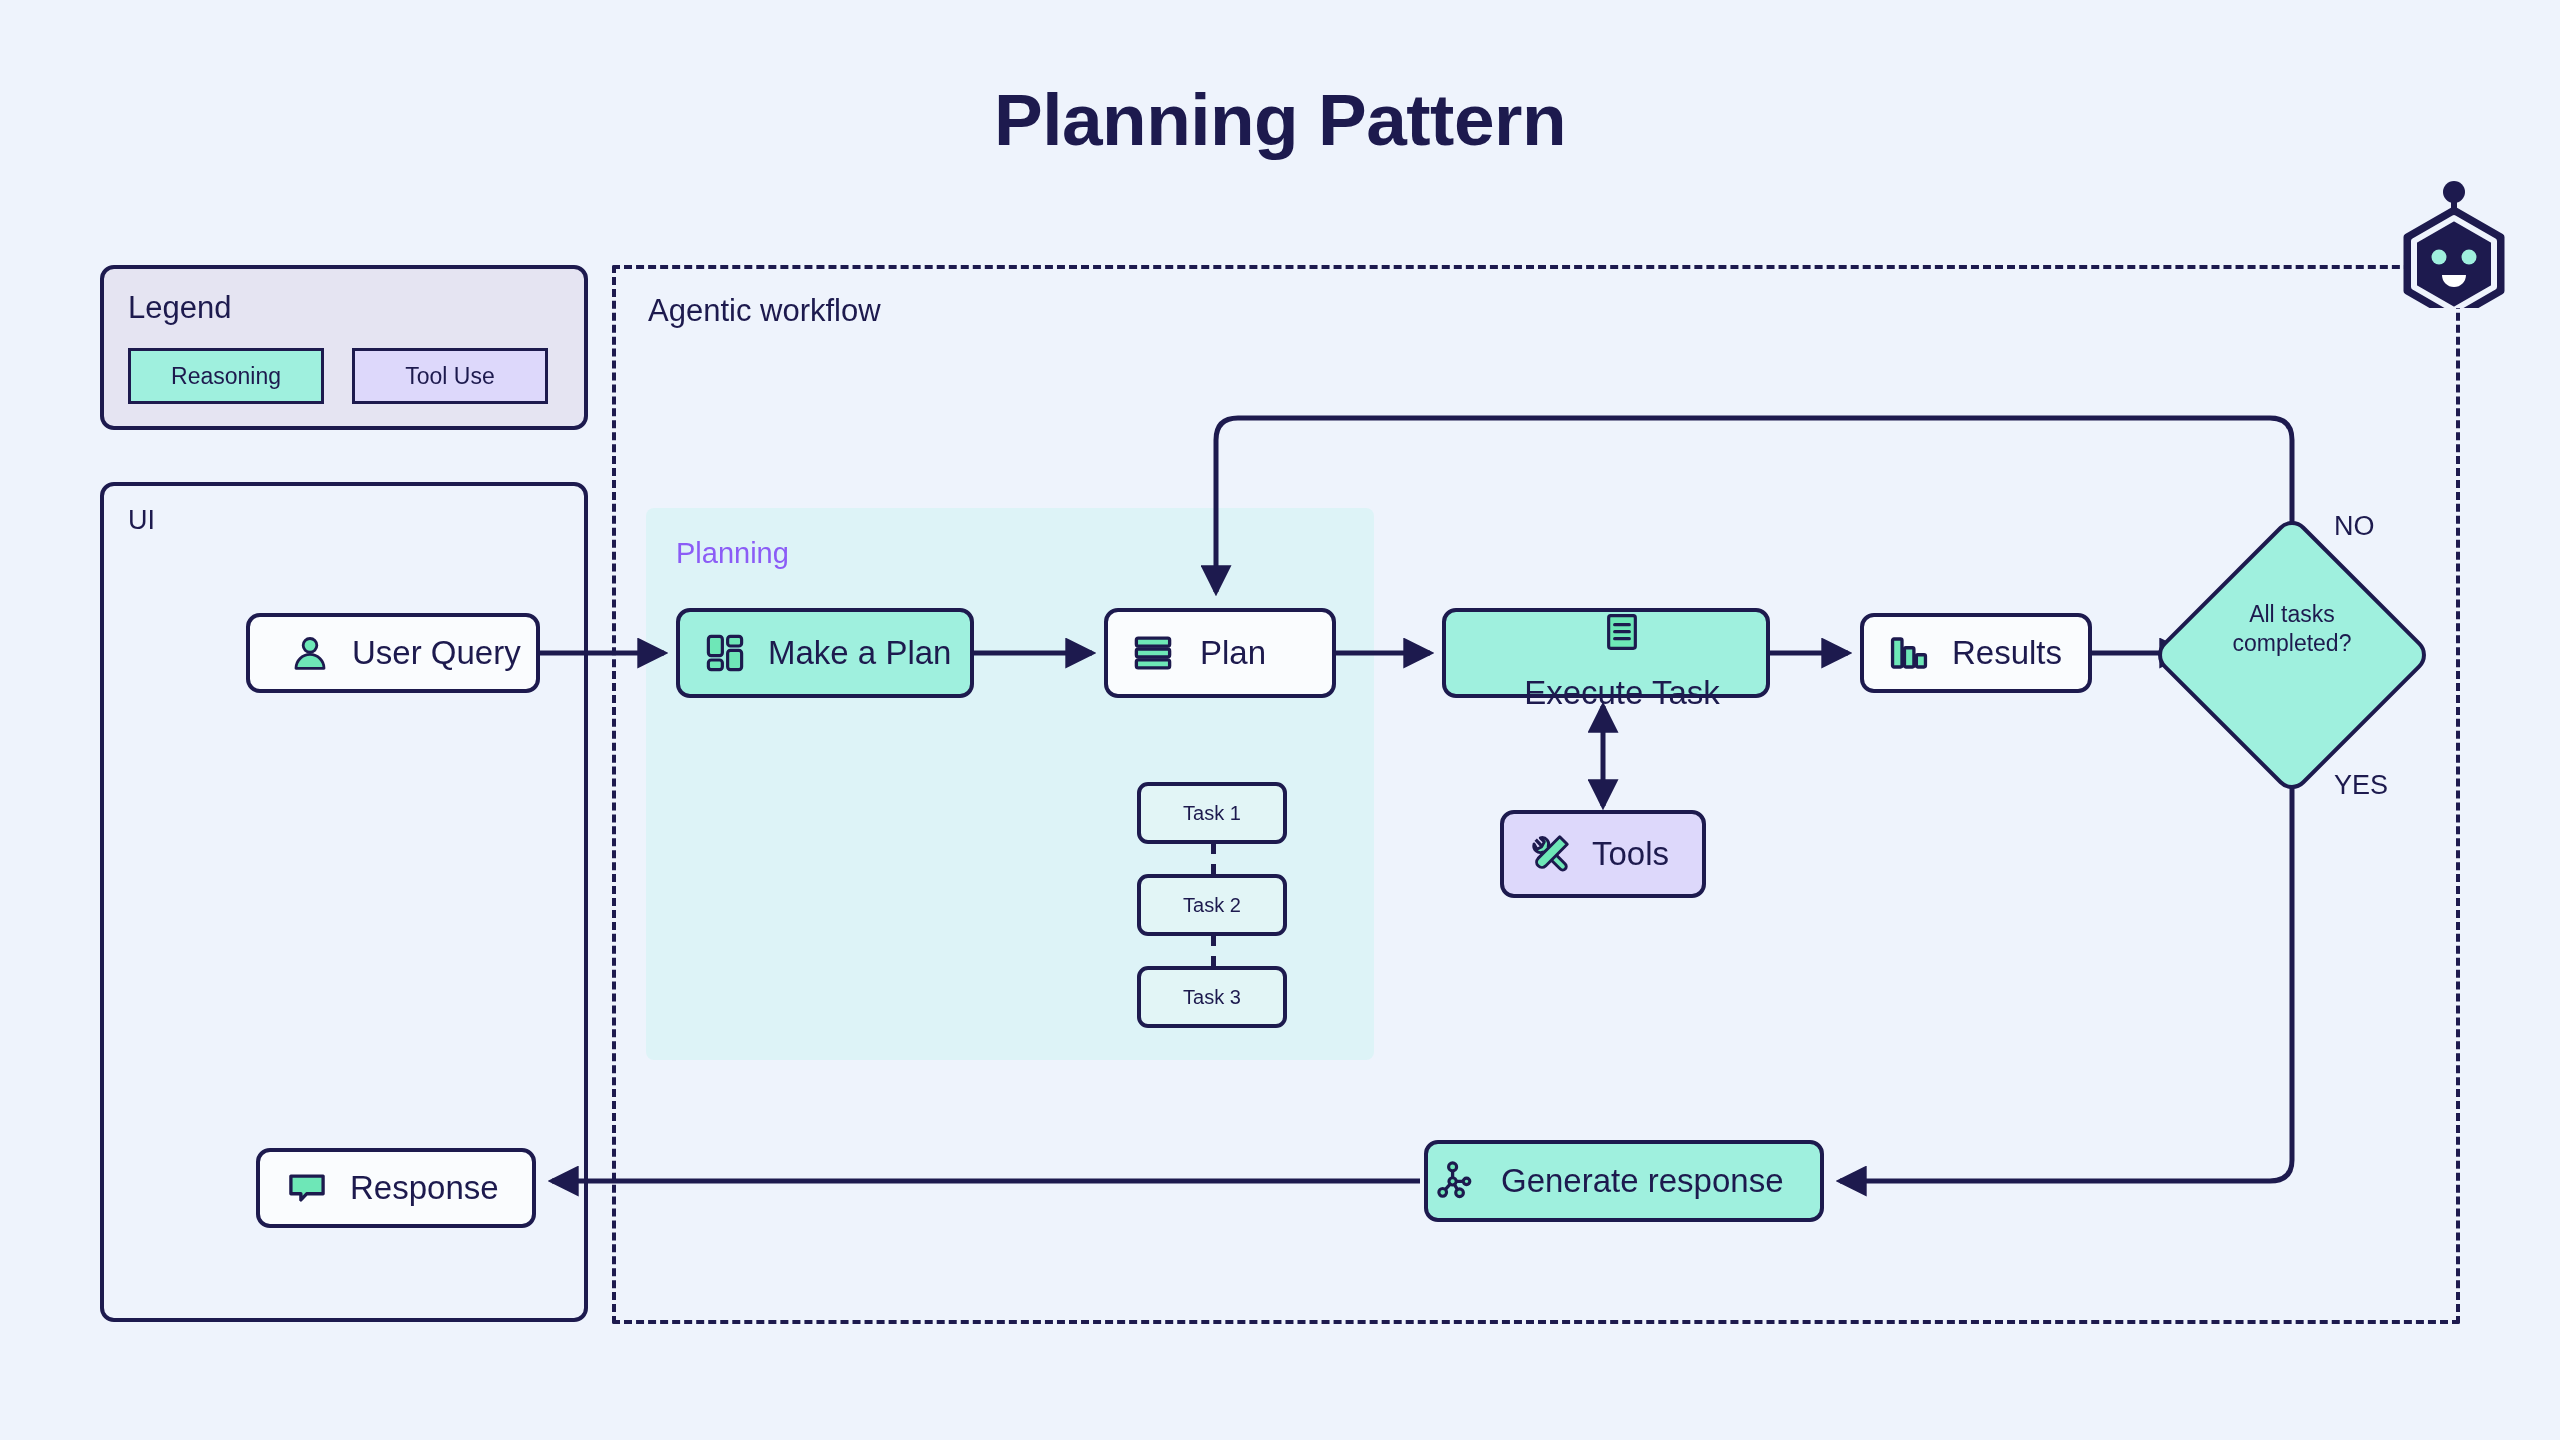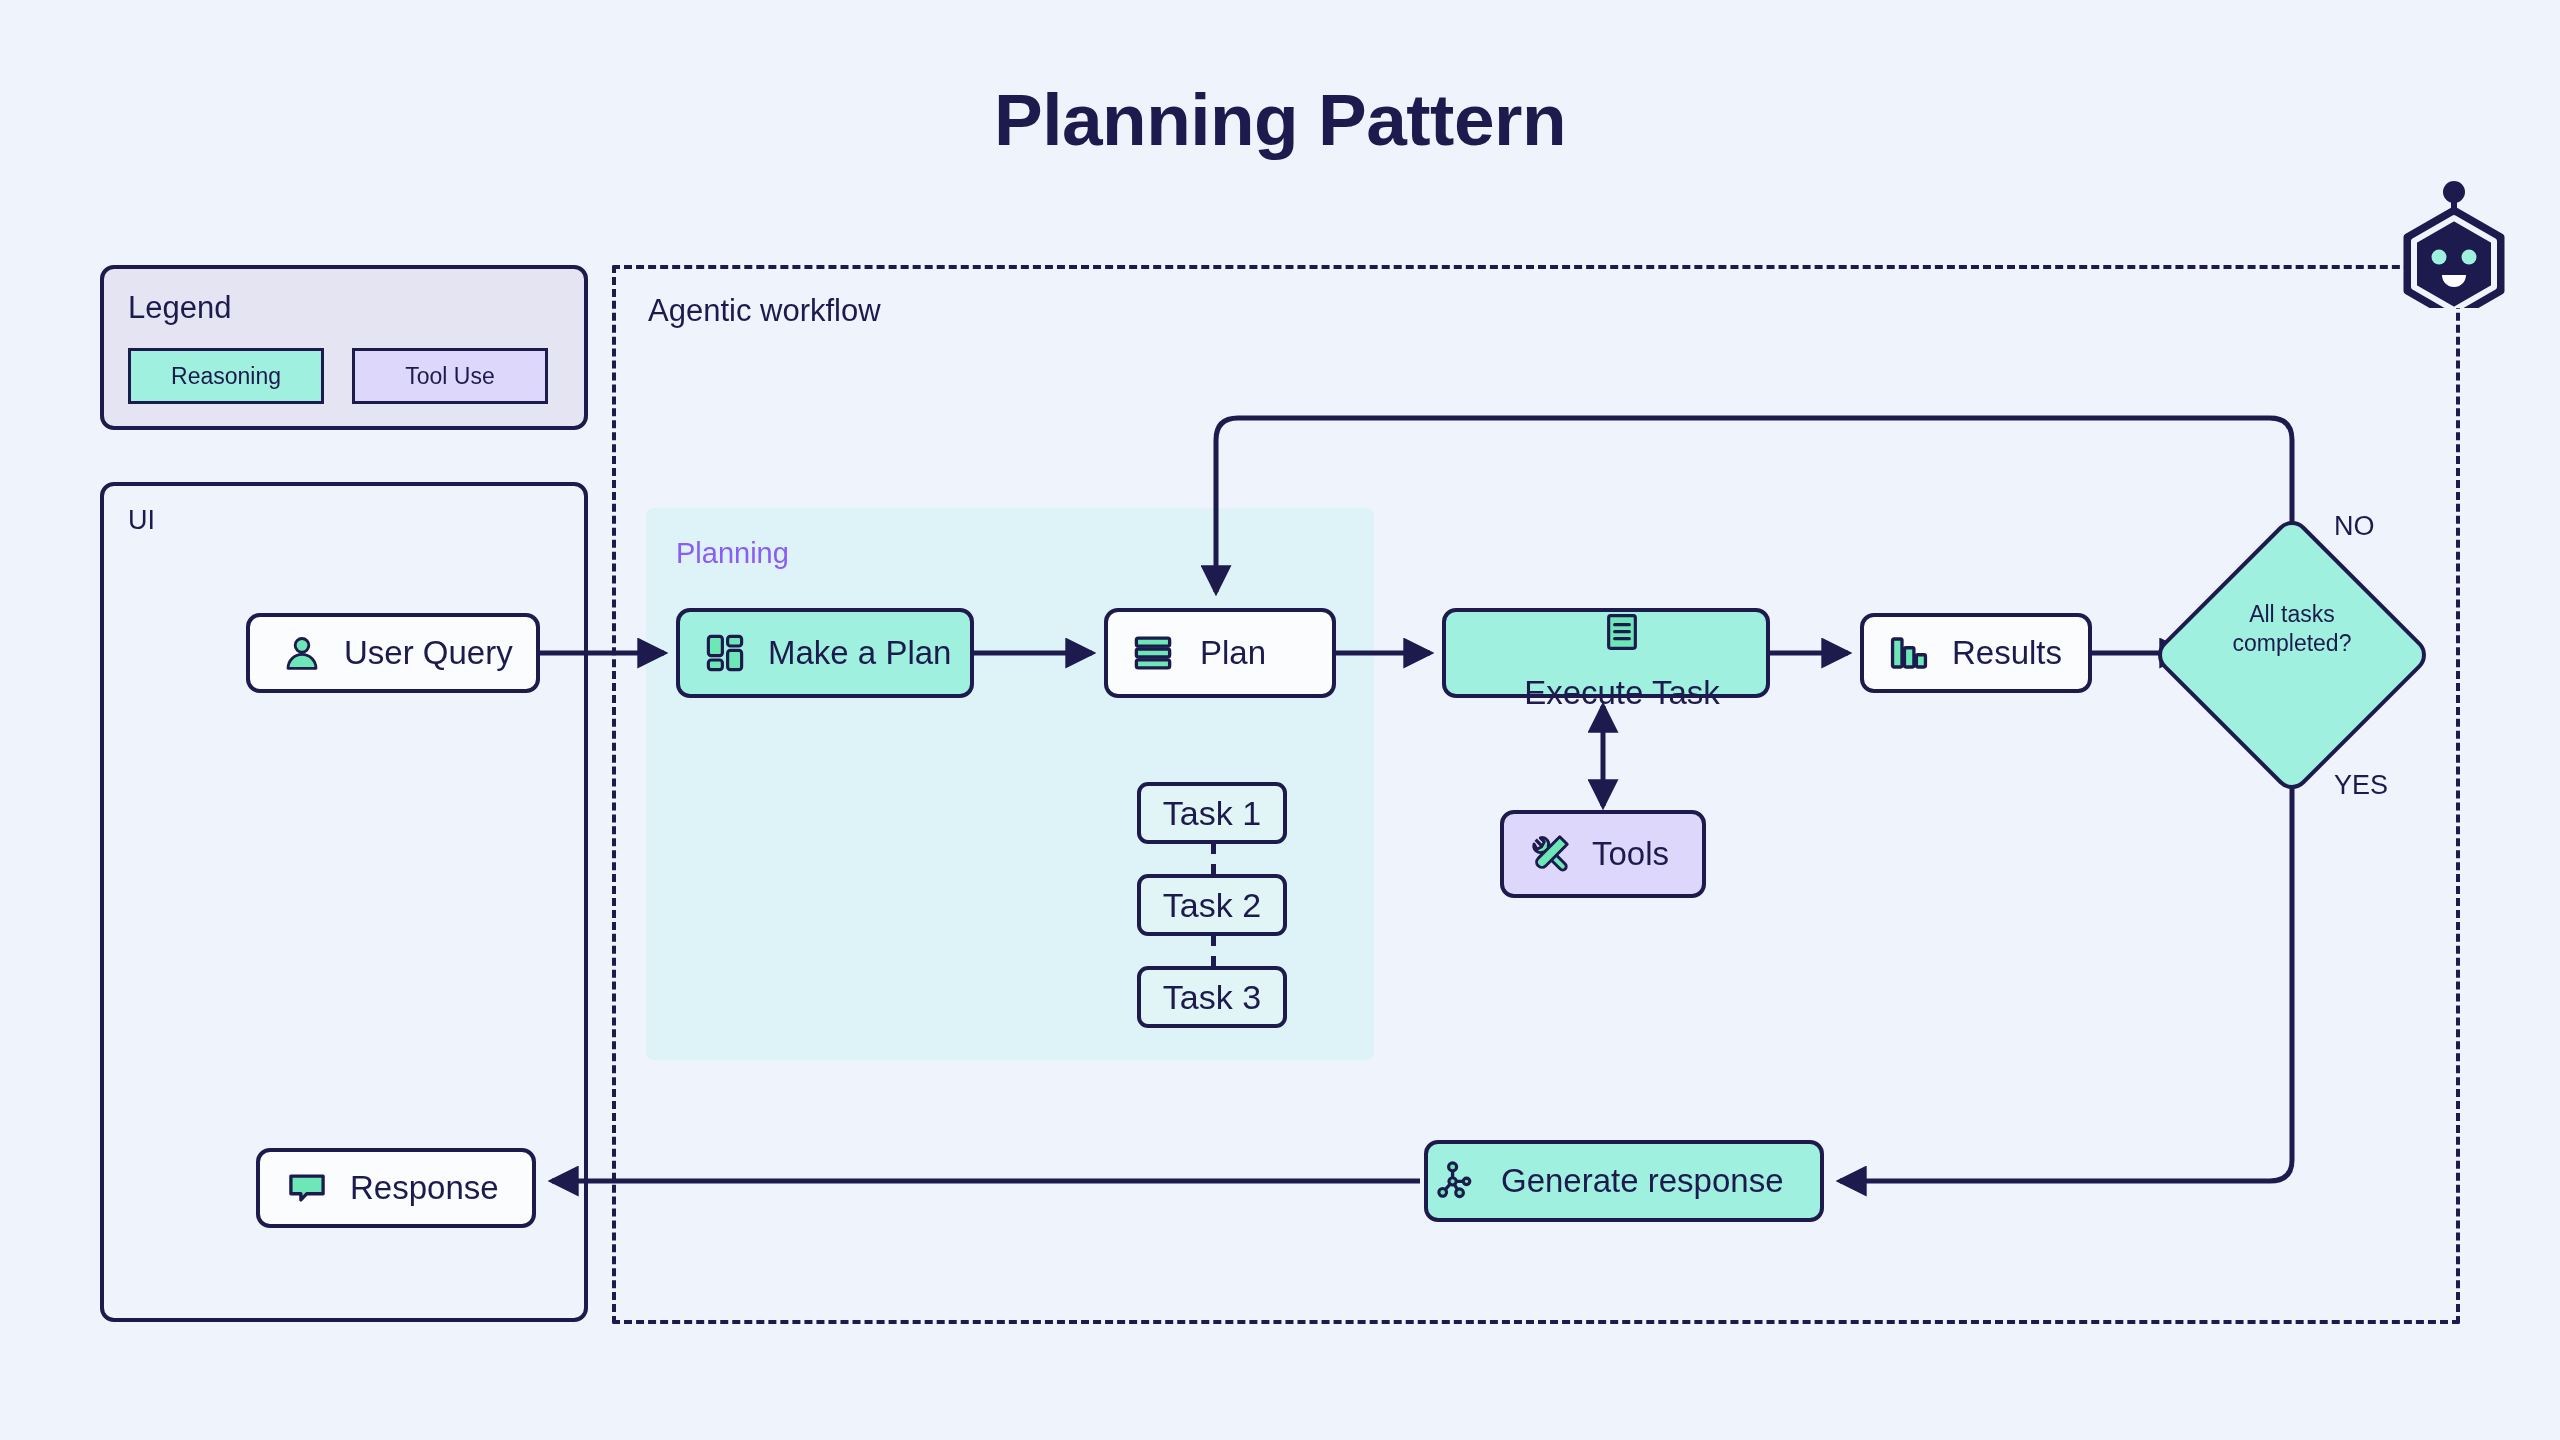--- a/index.html
+++ b/index.html
@@ -63,34 +63,34 @@
     display:flex;align-items:center;
     font-size:33px;color:#1d1a4e;
     background:#fafcfe;
   }
   .node .ico{flex:0 0 auto;display:flex;align-items:center;justify-content:center;}
   .node .lbl{white-space:nowrap;}
   .mint{background:#9ff0de;}
   .lav{background:#ddd8fb;}
   .plain{background:#fafcfe;}
 
-  #n-userquery{left:246px;top:613px;width:294px;height:80px;padding-left:32px;gap:22px;}
+  #n-userquery{left:246px;top:613px;width:294px;height:80px;padding-left:40px;gap:22px;}
   #n-makeplan{left:676px;top:608px;width:298px;height:90px;padding-left:24px;gap:22px;text-align:center;}
   #n-plan{left:1104px;top:608px;width:232px;height:90px;padding-left:24px;gap:26px;}
   #n-execute{left:1442px;top:608px;width:328px;height:90px;padding-left:32px;gap:22px;flex-direction:column;}
   #n-results{left:1860px;top:613px;width:232px;height:80px;padding-left:24px;gap:22px;}
   #n-tools{left:1500px;top:810px;width:206px;height:88px;padding-left:24px;gap:20px;}
   #n-generate{left:1424px;top:1140px;width:400px;height:82px;padding-left:7px;gap:22px;}
   #n-response{left:256px;top:1148px;width:280px;height:80px;padding-left:26px;gap:22px;}
 
   .task{
     position:absolute;box-sizing:border-box;
     border:4px solid #1d1a4e;border-radius:11px;background:#e2f5f6;
     display:flex;align-items:center;justify-content:center;
-    font-size:34px;color:#1d1a4e;width:150px;height:62px;left:1137px;
+    font-size:20px;color:#1d1a4e;width:150px;height:62px;left:1137px;
   }
   #task1{top:782px;}
   #task2{top:874px;}
   #task3{top:966px;}
   .taskdash{
     position:absolute;left:1211px;width:0;height:30px;
     border-left:5px dashed #1d1a4e;
   }
   #td1{top:844px;}
   #td2{top:936px;}

